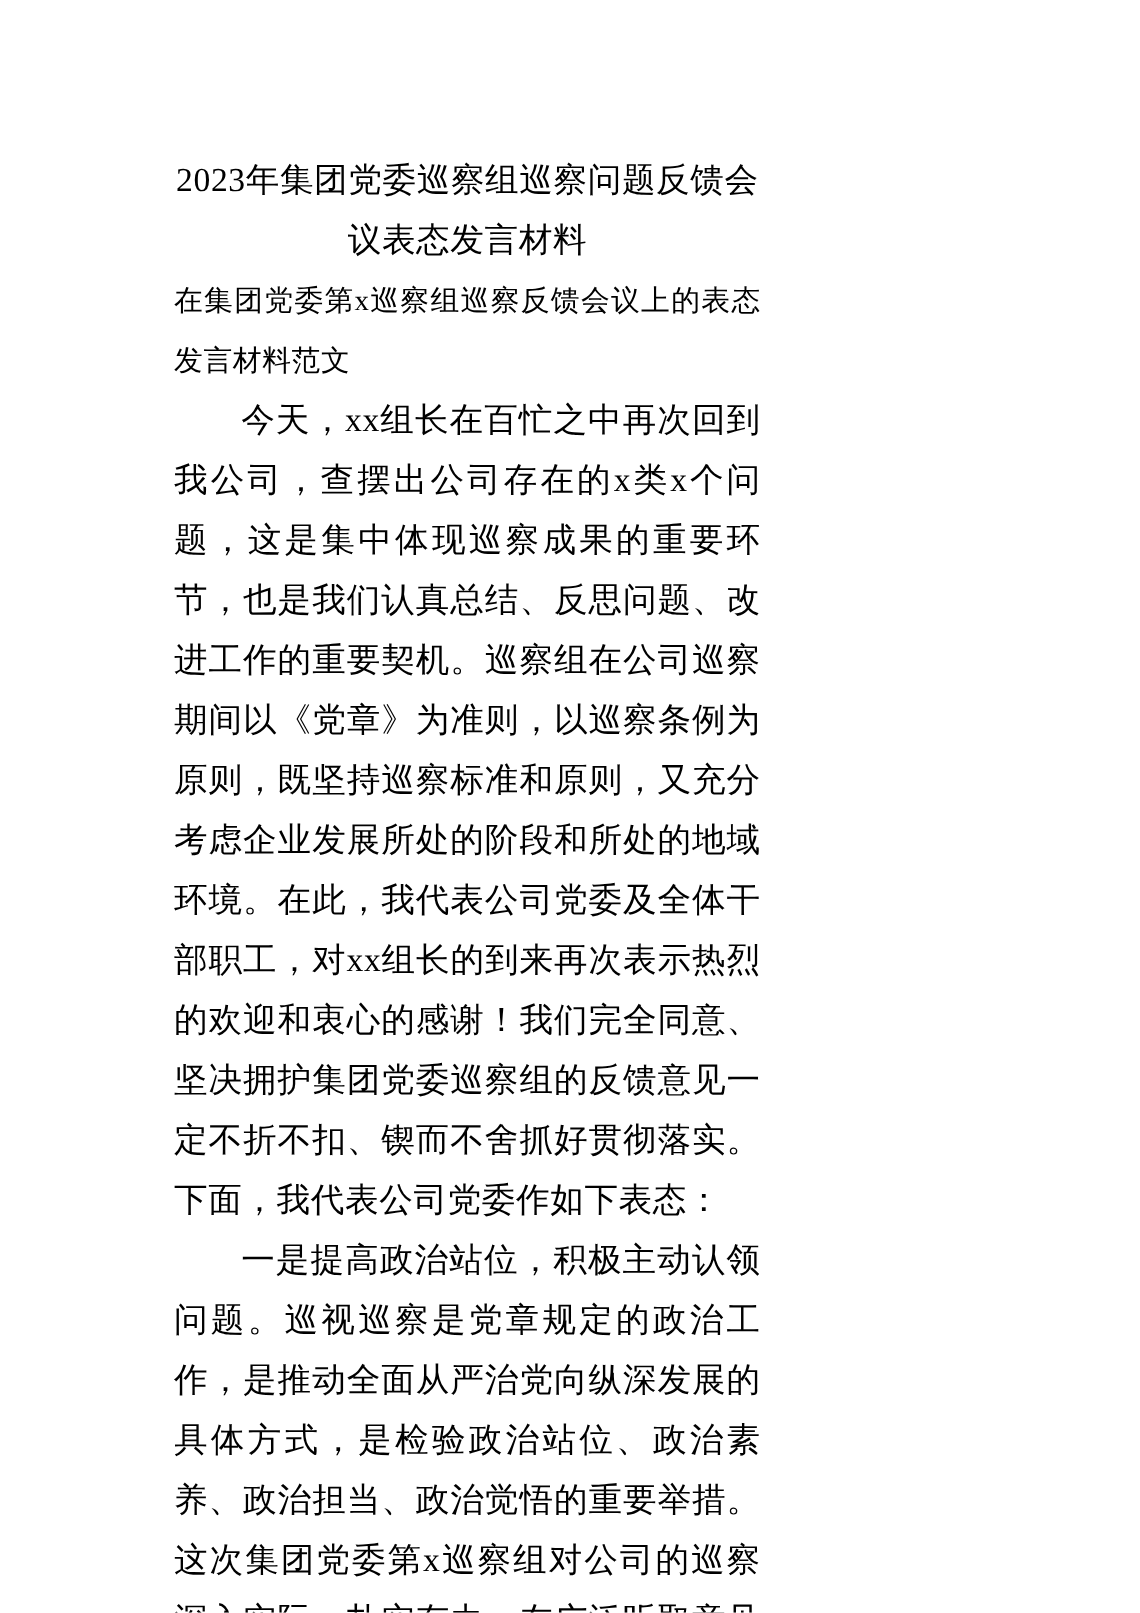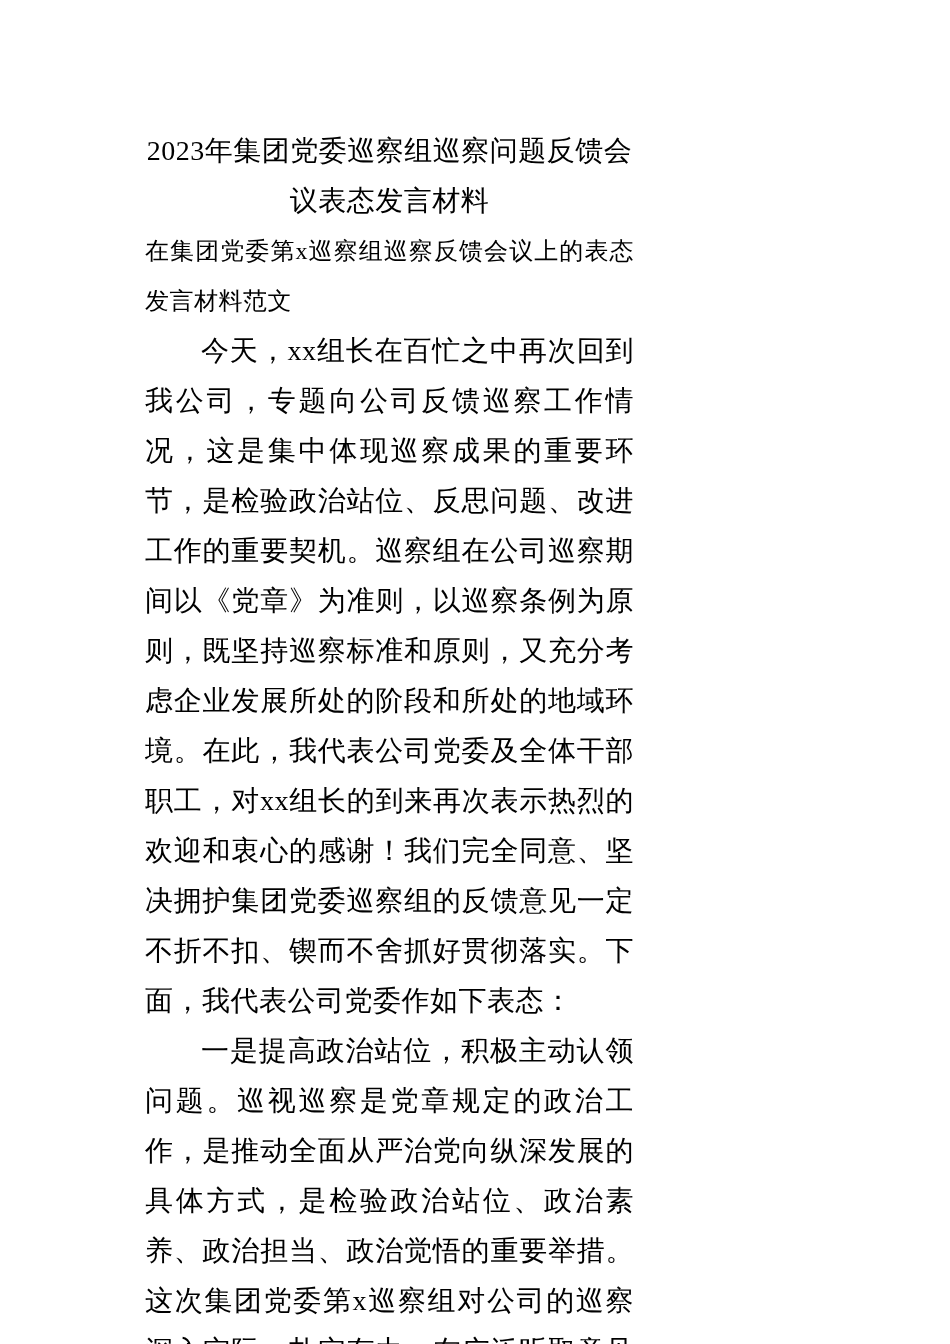--- a/index.html
+++ b/index.html
@@ -50,16 +50,16 @@
 </style>
 </head>
 <body>
 
 <div class="page">
   <h1 class="doc-title">2023年集团党委巡察组巡察问题反馈会议表态发言材料</h1>
 
   <div class="doc-subtitle">在集团党委第x巡察组巡察反馈会议上的表态发言材料范文</div>
 
 
-  <p class="doc-para">今天，xx组长在百忙之中再次回到我公司，专题向公司反馈巡察工作情况，这是集中体现巡察成果的重要环节，是检验政治站位、反思问题、改进工作的重要契机。巡察组在公司巡察期间以《党章》为准则，以巡察条例为原则，既坚持巡察标准和原则，又充分考虑企业发展所处的阶段和所处的地域环境。在此，我代表公司党委及全体干部职工，对xx组长的到来再次表示热烈的欢迎和衷心的感谢！我们完全同意、坚决拥护集团党委巡察组的反馈意见一定不折不扣、锲而不舍抓好贯彻落实。下面，我代表公司党委作如下表态：</p>
+  <p class="doc-para">今天，xx组长在百忙之中再次回到我公司，查摆出公司存在的x类x个问题，这是集中体现巡察成果的重要环节，也是我们认真总结、反思问题、改进工作的重要契机。巡察组在公司巡察期间以《党章》为准则，以巡察条例为原则，既坚持巡察标准和原则，又充分考虑企业发展所处的阶段和所处的地域环境。在此，我代表公司党委及全体干部职工，对xx组长的到来再次表示热烈的欢迎和衷心的感谢！我们完全同意、坚决拥护集团党委巡察组的反馈意见一定不折不扣、锲而不舍抓好贯彻落实。下面，我代表公司党委作如下表态：</p>
 
   <p class="doc-para">一是提高政治站位，积极主动认领问题。巡视巡察是党章规定的政治工作，是推动全面从严治党向纵深发展的具体方式，是检验政治站位、政治素养、政治担当、政治觉悟的重要举措。这次集团党委第x巡察组对公司的巡察深入实际、扎实有力，在广泛听取意见的基础上，查摆出公司存在的x类x个问题。这些问题客观全面、具体细致、切中要害，提出意见务实可行，我代表公司党委全盘接纳、照单全收、诚恳接受。我们将切实把思想和行动统一到集</p>
 </div>
 
 </body></html>

